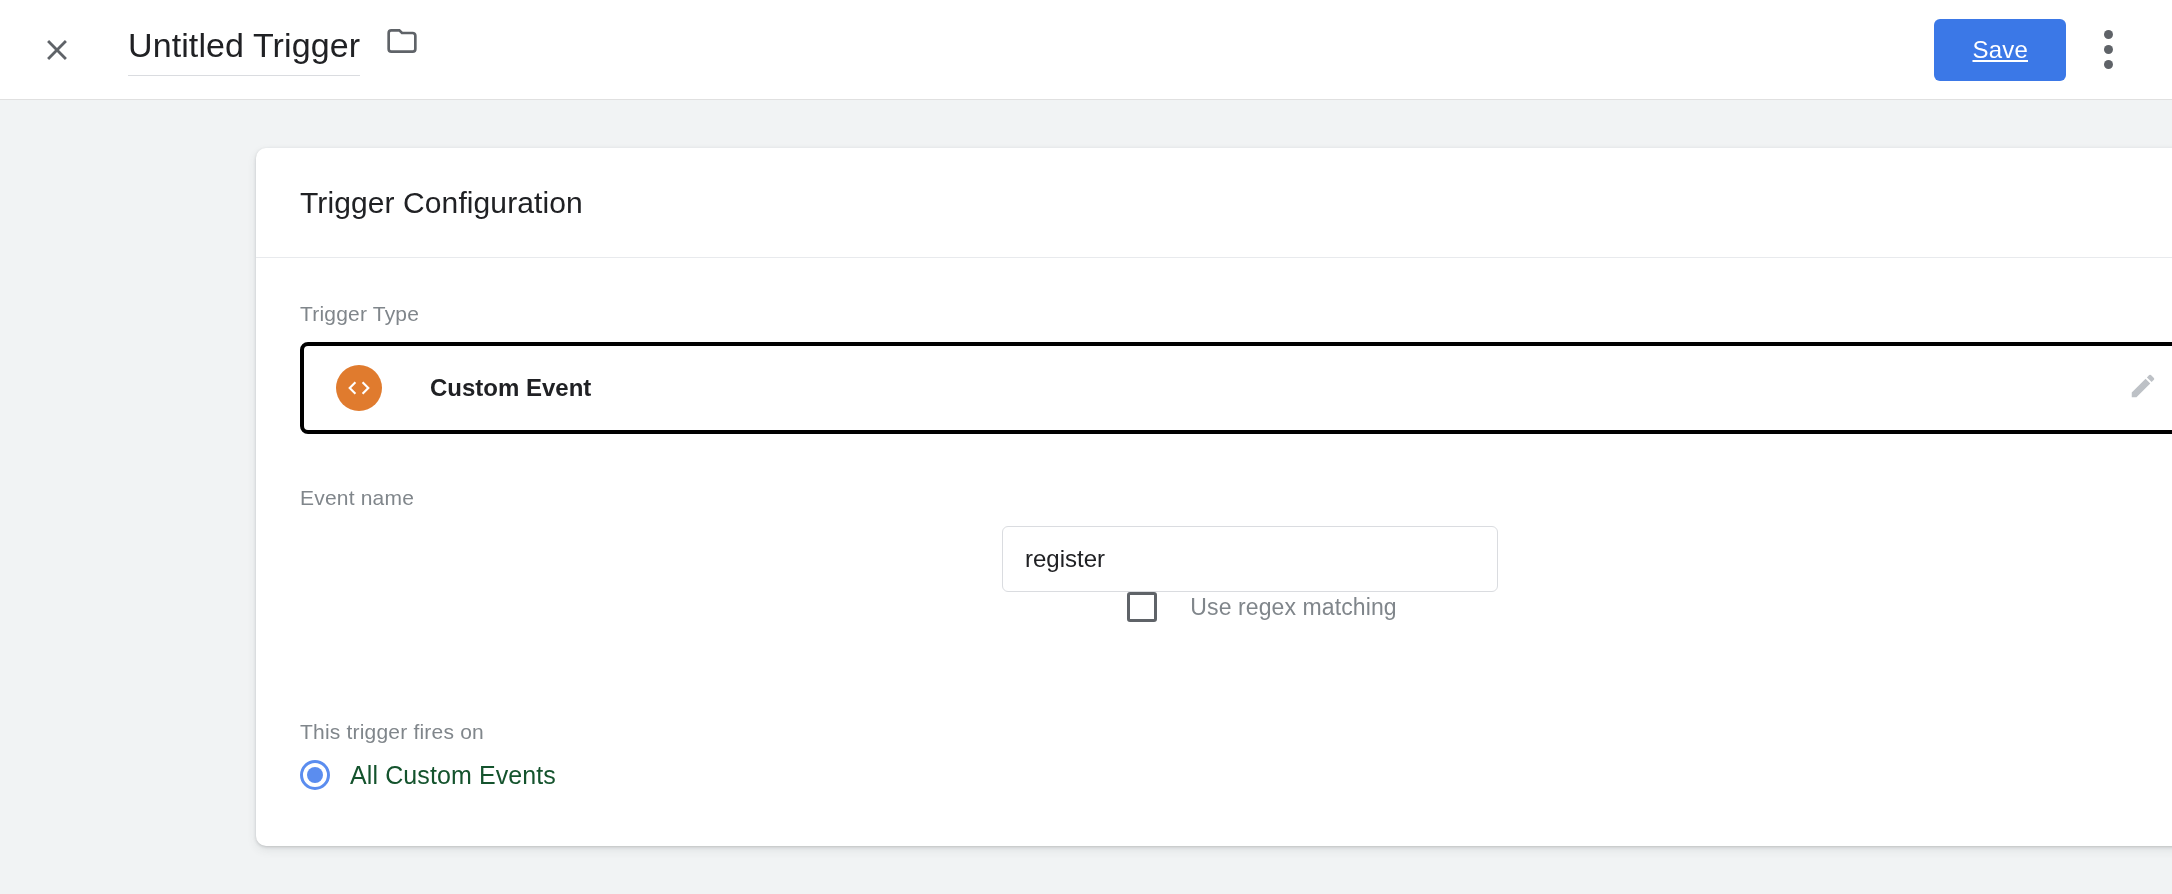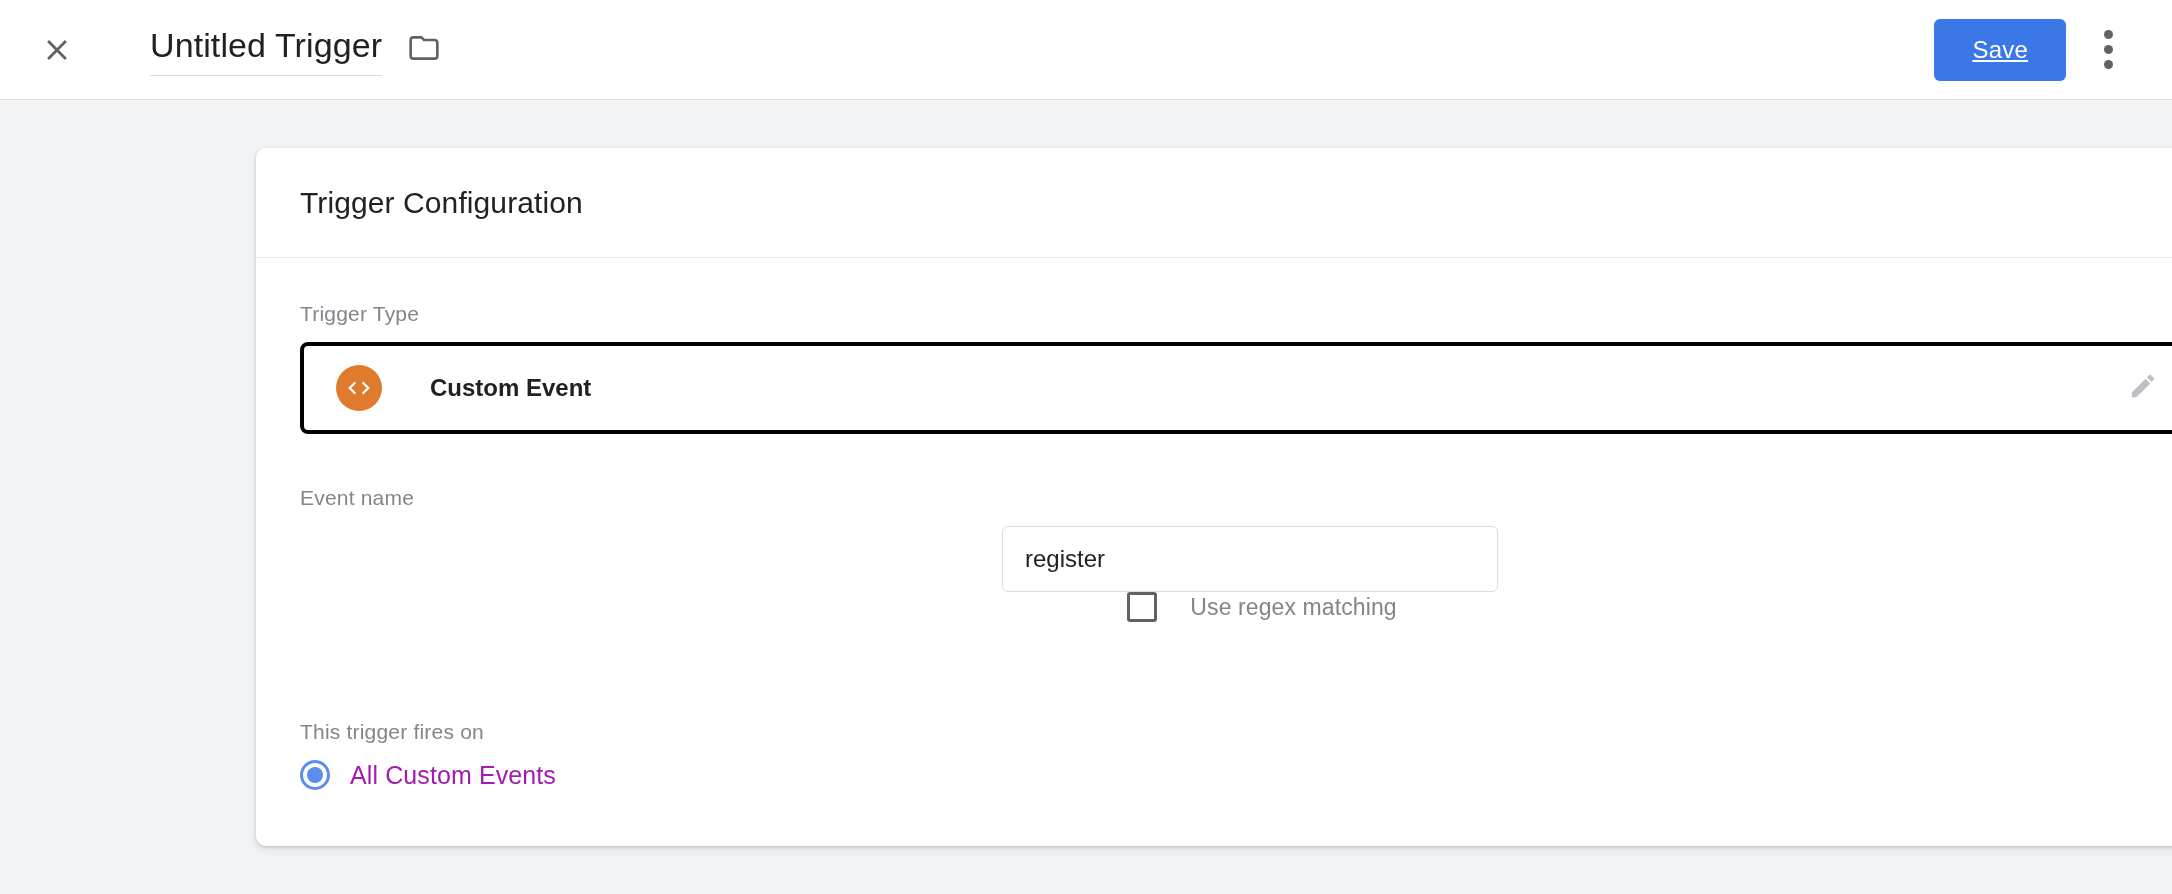--- a/index.html
+++ b/index.html
@@ -28,23 +28,23 @@
     height: 46px;
     display: flex;
     align-items: center;
     justify-content: center;
     flex: 0 0 auto;
     cursor: pointer;
   }
   .close-btn svg { display: block; }
 
   .title-wrap {
-    margin-left: 70px;
-    display: flex;
-    align-items: center;
+    margin-left: 48px;
+    display: flex;
+    align-items: flex-start;
     flex: 1 1 auto;
     min-width: 0;
   }
 
   .trigger-title {
     font-size: 34px;
     font-weight: 400;
     color: #202124;
     letter-spacing: 0.1px;
     line-height: 44px;
@@ -267,21 +267,21 @@
     transform: translate(-50%, -50%);
     width: 16px;
     height: 16px;
     border-radius: 50%;
     background: #5B8DEF;
   }
 
   .radio-label {
     margin-left: 20px;
     font-size: 25px;
-    color: #a21caf;
+    color: #14532d;
     letter-spacing: 0.1px;
     white-space: nowrap;
   }
 </style>
 </head>
 <body>
 
 <div class="header">
 
   <div class="close-btn">

